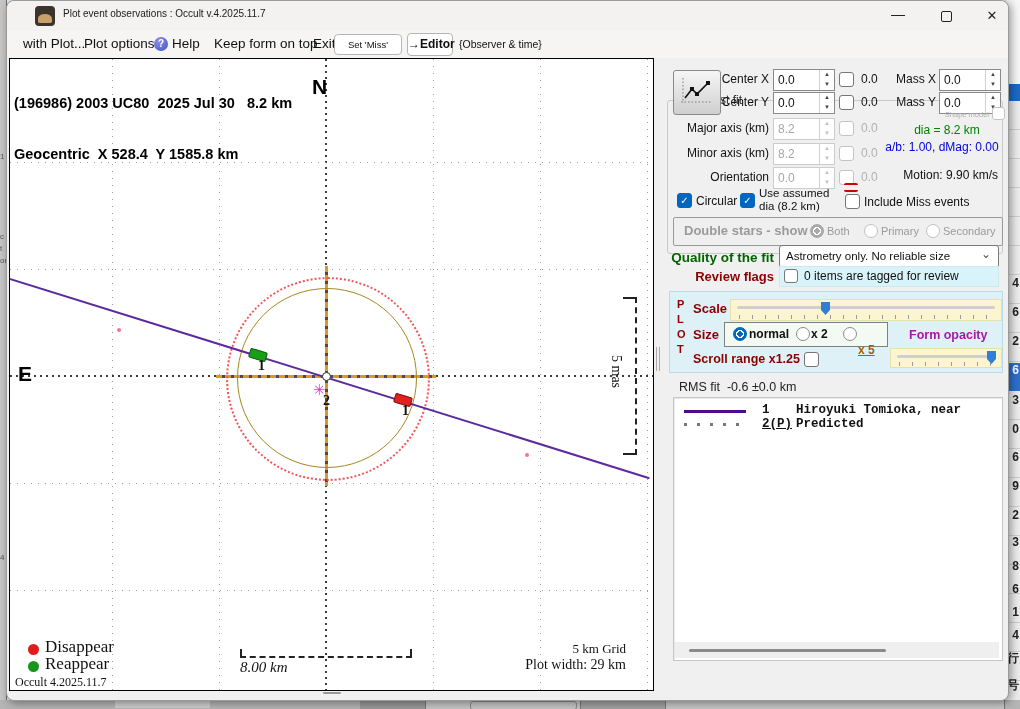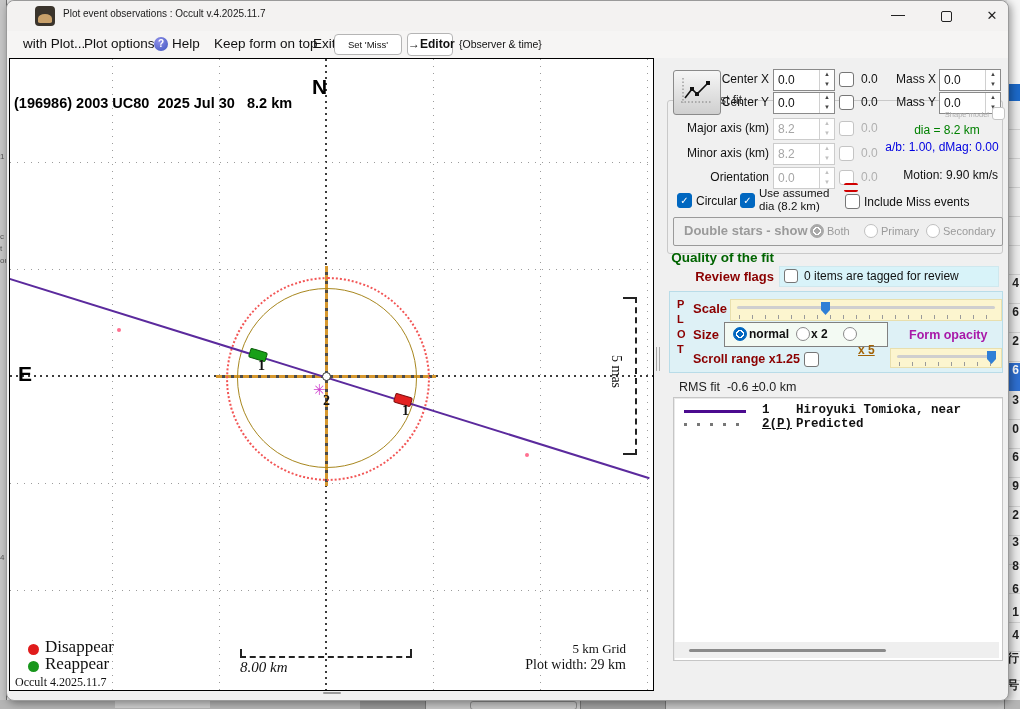--- a/index.html
+++ b/index.html
@@ -174,20 +174,21 @@
     <span class="ptlabel" style="left:392px;top:344px;">1</span>
     <span class="a" style="left:303px;top:322px;font-size:15px;color:#cc3fcc;">✳</span>
     <span class="ptlabel" style="left:313px;top:334px;">2</span>
     <div class="a" style="left:312px;top:313px;width:7px;height:7px;border:1.4px solid #333;border-radius:50%;background:#fff;"></div>
 
     <div class="pinkdot" style="left:107px;top:269px;"></div>
     <div class="pinkdot" style="left:515px;top:394px;"></div>
 
     <div class="a" style="left:4px;top:2px;font-size:14.5px;font-weight:bold;color:#000;white-space:pre;line-height:17px;">
       <div>(196986) 2003 UC80  2025 Jul 30   8.2 km</div>
+      <div>Geocentric  X 528.4  Y 1585.8 km</div>
     </div>
     <span class="a" style="left:302px;top:16px;font-size:21px;font-weight:bold;">N</span>
     <span class="a" style="left:8px;top:303px;font-size:21px;font-weight:bold;">E</span>
 
     <div class="a" style="left:625px;top:238px;height:158px;border-left:2px dashed #222;"></div>
     <div class="a" style="left:613px;top:238px;width:13px;border-top:2px solid #222;"></div>
     <div class="a" style="left:613px;top:394px;width:13px;border-top:2px solid #222;"></div>
     <span class="plot-serif" style="left:614px;top:296px;font-size:14px;transform:rotate(90deg);transform-origin:0 0;white-space:pre;">5 mas</span>
 
     <div class="a" style="left:230px;top:597px;width:172px;border-top:2px dashed #222;"></div>
@@ -317,20 +318,24 @@
     <span class="a" style="left:10px;top:5px;font-size:13px;font-weight:bold;color:#9a9a9a;">Double stars - show</span>
     <div class="radio dison" style="left:136px;top:6px;"></div>
     <span class="a" style="left:153px;top:7px;font-size:11px;color:#9a9a9a;">Both</span>
     <div class="radio dis" style="left:190px;top:6px;"></div>
     <span class="a" style="left:207px;top:7px;font-size:11px;color:#9a9a9a;">Primary</span>
     <div class="radio dis" style="left:252px;top:6px;"></div>
     <span class="a" style="left:269px;top:7px;font-size:11px;color:#9a9a9a;">Secondary</span>
   </div>
 
   <div class="a" style="left:660px;top:249px;width:107px;text-align:right;font-size:13.5px;font-weight:bold;color:#006400;">Quality of the fit</div>
+  <div class="combo" style="left:772px;top:244px;width:218px;height:21px;">
+    <span class="ctext">Astrometry only. No reliable size</span>
+    <span class="chev">⌄</span>
+  </div>
 
   <div class="a" style="left:660px;top:268px;width:107px;text-align:right;font-size:13px;font-weight:bold;color:#8b0000;">Review flags</div>
   <div class="a" style="left:772px;top:265px;width:218px;height:19px;background:#d8f3f9;border:1px solid #cfe8ee;">
     <div class="cb" style="left:4px;top:2px;width:12px;height:12px;"></div>
     <span class="a" style="left:24px;top:2px;font-size:12px;color:#111;">0 items are tagged for review</span>
   </div>
 
   <div class="a" style="left:662px;top:290px;width:332px;height:80px;background:#def1f6;border:1px solid #b9dce8;">
     <span class="a" style="left:7px;top:6px;font-size:11px;font-weight:bold;color:#8b0000;">P</span>
     <span class="a" style="left:7px;top:21px;font-size:11px;font-weight:bold;color:#8b0000;">L</span>

